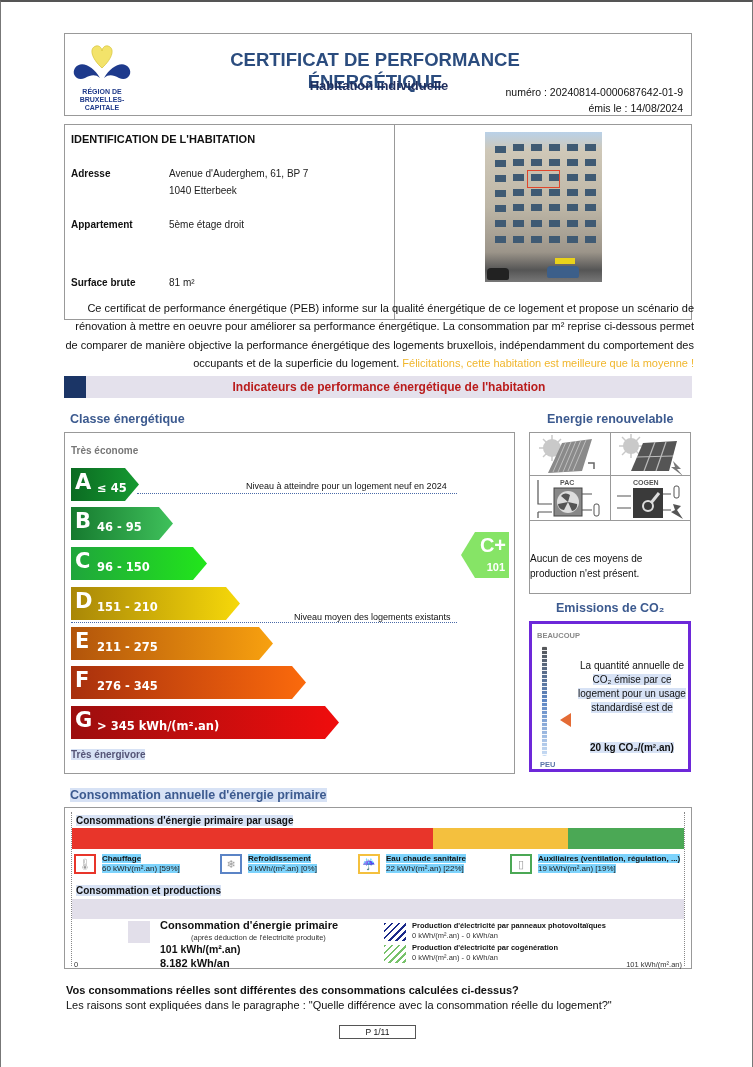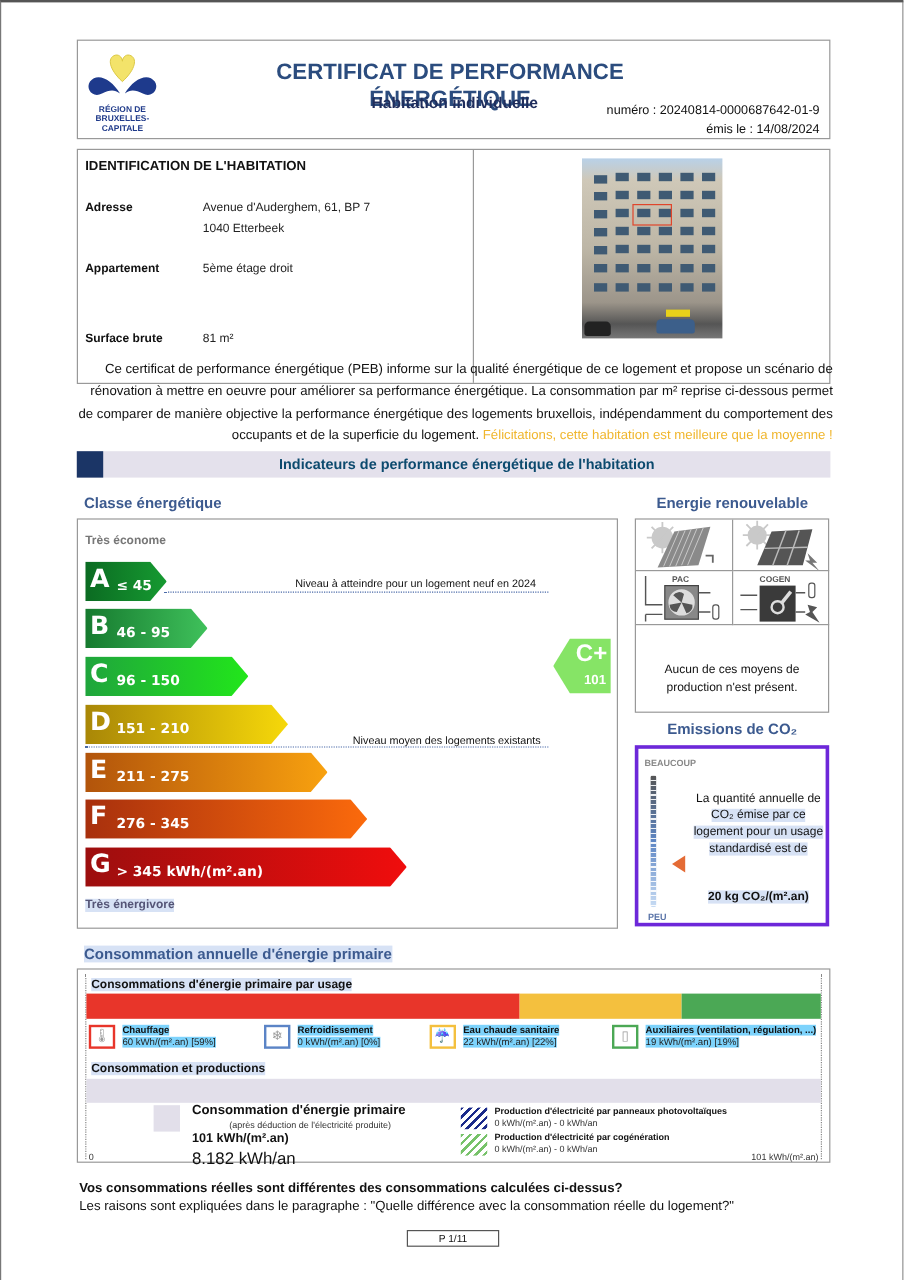--- a/index.html
+++ b/index.html
@@ -28,41 +28,41 @@
   .photo .car { position: absolute; height: 12px; border-radius: 4px 4px 2px 2px; }
   .photo .sign { position: absolute; left: 70px; top: 126px; width: 20px; height: 6px; background: #e9d21a; }
 
   
   .intro { position: absolute; left: 64px; top: 299px; width: 630px; font-size: 11px; line-height: 18.4px; color: #111; text-align: right; }
   .intro .congrats { color: #f0b62d; }
 
   
   .section-bar { position: absolute; left: 64px; top: 376px; width: 628px; height: 22px; background: #e4e1ec; }
   .section-bar .square { position: absolute; left: 0; top: 0; width: 22px; height: 22px; background: #1b3566; }
-  .section-bar .label { position: absolute; left: 22px; right: 0; top: 4px; text-align: center; font-size: 12px; font-weight: bold; color: #0c4a6e; }
+  .section-bar .label { position: absolute; left: 22px; right: 0; top: 4px; text-align: center; font-size: 12px; font-weight: bold; color: #b91c1c; }
 
   
   .sub-heading { position: absolute; font-size: 12.5px; font-weight: bold; color: #3c5a8f; }
   .classe-box { position: absolute; left: 64px; top: 432px; width: 451px; height: 342px; border: 1px solid #999; }
   .tres-econome { position: absolute; left: 6px; top: 12px; font-size: 10px; color: #777; font-weight: bold; }
   .tres-energivore { position: absolute; left: 6px; top: 316px; font-size: 10px; color: #557; font-weight: bold; background: #d7e2f5; }
   .bar { position: absolute; left: 6px; height: 33px; color: #fff; font-family: "DejaVu Sans", sans-serif; }
   .bar .letter { position: absolute; left: 4px; top: 2px; font-size: 21px; font-weight: bold; }
   .bar .range { position: absolute; left: 26px; top: 13px; font-size: 11.5px; font-weight: bold; white-space: nowrap; }
   .ref-line { position: absolute; border-top: 1px dotted #4a6aa8; }
   .ref-text { position: absolute; font-size: 9px; color: #111; }
   .badge { position: absolute; left: 396px; top: 99px; width: 48px; height: 46px; }
   .badge svg { position: absolute; left: 0; top: 0; }
   .badge .cls { position: absolute; right: 3px; top: 2px; font-size: 20px; font-weight: bold; color: #fff; }
   .badge .val { position: absolute; right: 4px; top: 29px; font-size: 11px; font-weight: bold; color: #fff; }
 
   
   .renew-box { position: absolute; left: 529px; top: 432px; width: 162px; height: 162px; border: 1px solid #999; }
   .renew-cell { position: absolute; width: 81px; height: 44px; border-right: 1px solid #999; border-bottom: 1px solid #999; overflow: hidden; }
-  .renew-text { position: absolute; left: 0; top: 118px; width: 100%; text-align: center; font-size: 10px; line-height: 15px; color: #111; }
+  .renew-text { position: absolute; left: 0; top: 118px; width: 100%; text-align: left; font-size: 10px; line-height: 15px; color: #111; }
 
   
   .co2-box { position: absolute; left: 529px; top: 621px; width: 162px; height: 151px; border: 3px solid #6d28d9; }
   .co2-top { position: absolute; left: 5px; top: 7px; font-size: 7.5px; color: #888; font-weight: bold; }
   .co2-bottom { position: absolute; left: 8px; top: 136px; font-size: 7.5px; color: #5a74a8; font-weight: bold; }
   .gauge { position: absolute; left: 10px; top: 22px; width: 5px; height: 110px; background: repeating-linear-gradient(180deg, rgba(255,255,255,0.9) 0 1px, transparent 1px 4px), linear-gradient(180deg, #555 0%, #5d86c4 50%, #c8dcf4 100%); border-radius: 2px; }
   .pointer { position: absolute; left: 28px; top: 89px; width: 0; height: 0; border-top: 7px solid transparent; border-bottom: 7px solid transparent; border-right: 11px solid #e46b35; }
   .co2-text { position: absolute; left: 40px; top: 35px; width: 120px; text-align: center; font-size: 10px; line-height: 14px; color: #111; }
   .co2-text .hl { background: #d7e2f5; }
   .co2-value { position: absolute; left: 40px; top: 118px; width: 120px; text-align: center; font-size: 10px; font-weight: bold; }
@@ -78,21 +78,21 @@
   .poste { position: absolute; top: 42px; height: 22px; }
   .poste .icon { position: absolute; left: 0; top: 0; width: 22px; height: 20px; border: 2px solid; background: #fff; font-size: 11px; text-align: center; line-height: 16px; color: #999; }
   .poste .name { position: absolute; left: 28px; top: 0; font-size: 8px; font-weight: bold; white-space: nowrap; color: #111; }
   .poste .val { position: absolute; left: 28px; top: 10px; font-size: 8px; white-space: nowrap; color: #222; }
   .poste .name span, .poste .val span { background: #7dd3fc; }
   .prod-bar { position: absolute; left: 0; right: 0; top: 87px; height: 20px; background: #e2dfea; }
   .legend-sq { position: absolute; left: 56px; top: 109px; width: 22px; height: 22px; background: #e2dfea; }
   .leg-title { position: absolute; left: 88px; top: 107px; font-size: 11px; font-weight: bold; }
   .leg-sub { position: absolute; left: 88px; top: 121px; font-size: 7.5px; color: #333; padding-left: 31px; }
   .leg-val1 { position: absolute; left: 88px; top: 131px; font-size: 10.5px; font-weight: bold; }
-  .leg-val2 { position: absolute; left: 88px; top: 145px; font-size: 14px; font-weight: normal; }
+  .leg-val2 { position: absolute; left: 88px; top: 145px; font-size: 11px; font-weight: bold; }
   .hatch { position: absolute; width: 22px; height: 18px; }
   .hatch-pv { left: 312px; top: 111px; background: repeating-linear-gradient(135deg, #1b2a8a 0 2px, #fff 2px 5px); }
   .hatch-cg { left: 312px; top: 133px; background: repeating-linear-gradient(135deg, #77c26a 0 2px, #fff 2px 5px); }
   .prod-title { position: absolute; left: 340px; font-size: 7.5px; font-weight: bold; white-space: nowrap; }
   .prod-val { position: absolute; left: 340px; font-size: 7.5px; color: #333; white-space: nowrap; }
   .axis-0 { position: absolute; left: 2px; top: 148px; font-size: 7.5px; color: #333; }
   .axis-max { position: absolute; right: 2px; top: 148px; font-size: 7.5px; color: #333; }
 
   
   .q-title { position: absolute; left: 66px; top: 984px; font-size: 11px; font-weight: bold; }

